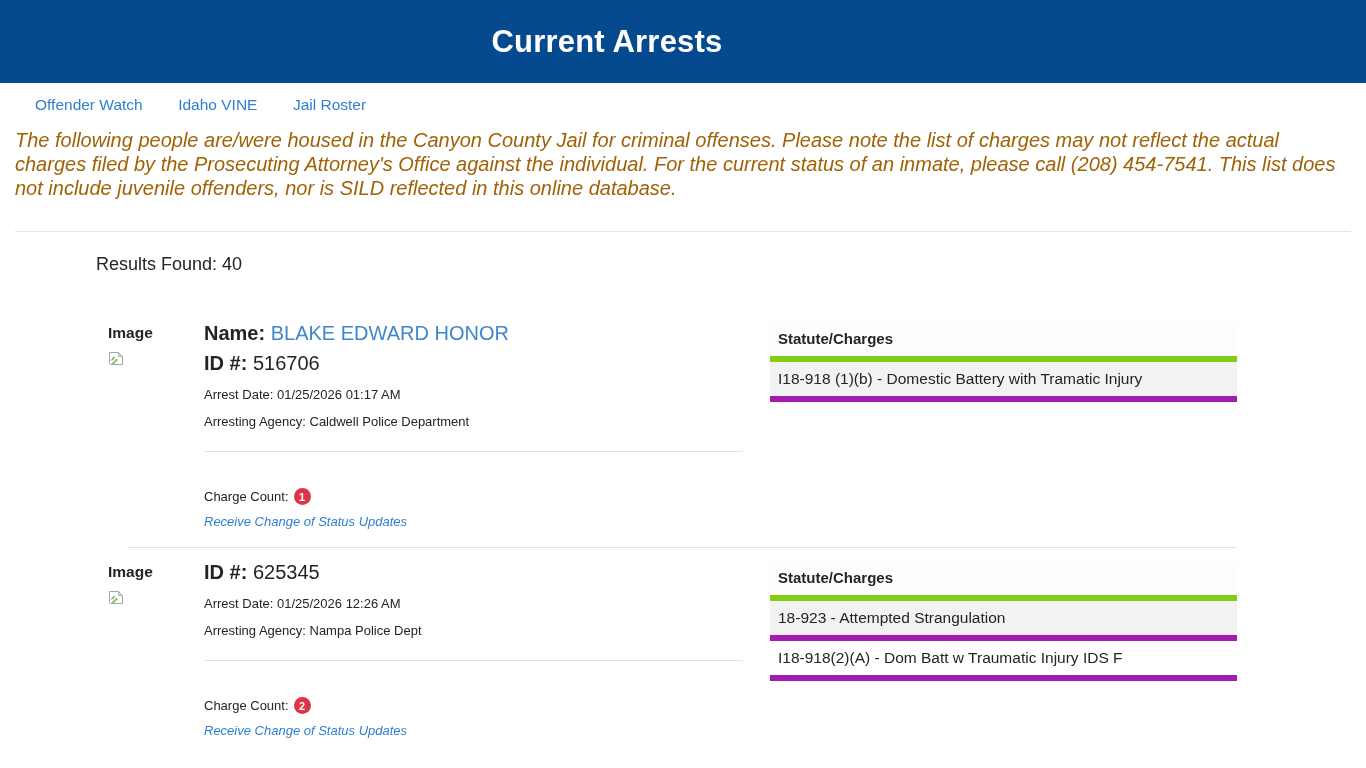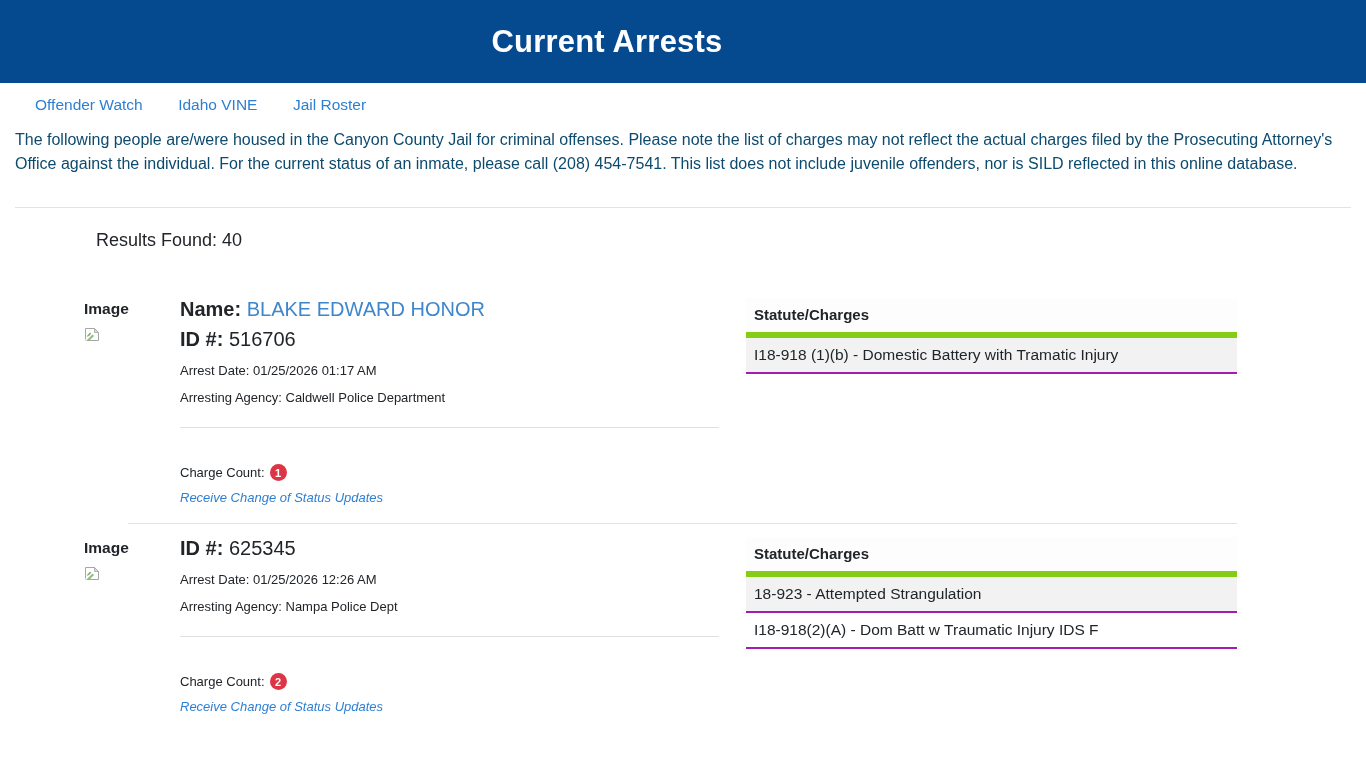--- a/index.html
+++ b/index.html
@@ -32,40 +32,41 @@
     display: inline-block;
     margin-right: 31px;
     color: #2e7fd1;
     font-size: 15.5px;
     text-decoration: none;
     cursor: pointer;
   }
   
   .intro {
     margin: 14px 15px 0 15px;
-    font-size: 16px;
+    font-size: 20px;
     line-height: 24px;
-    color: #0c4a6e;
+    color: #a16207;
+    font-style: italic;
   }
   .page-divider {
     border: none;
     border-top: 1px solid #e3e3e3;
     margin: 31px 15px 0 15px;
   }
   
   .results-heading {
     margin: 22px 0 0 96px;
     font-size: 18px;
     font-weight: 400;
     color: #212529;
   }
   
   .record {
     display: flex;
-    margin: 0 129px 0 84px;
+    margin: 0 129px 0 108px;
   }
   .record-first { margin-top: 47px; }
   .record-divider {
     border: none;
     border-top: 1px solid #e3e3e3;
     margin: 17px 129px 13px 128px;
   }
   .col-image { width: 96px; flex: 0 0 96px; }
   .image-label {
     font-size: 15.5px;
@@ -125,21 +126,21 @@
     text-align: left;
     font-size: 15px;
     font-weight: 700;
     padding: 8px 8px 9px 8px;
     border-bottom: 6px solid #84cc16;
     background: #fdfdfd;
   }
   .charges-table td {
     font-size: 15.5px;
     padding: 8px;
-    border-bottom: 2px solid #a21caf;
+    border-bottom: 6px solid #a21caf;
     color: #212529;
   }
   .charges-table tr.striped td { background: #f2f2f2; }
 </style>
 </head>
 <body>
 
 <div class="app-header">
   <div class="app-title">Current Arrests</div>
 </div>

